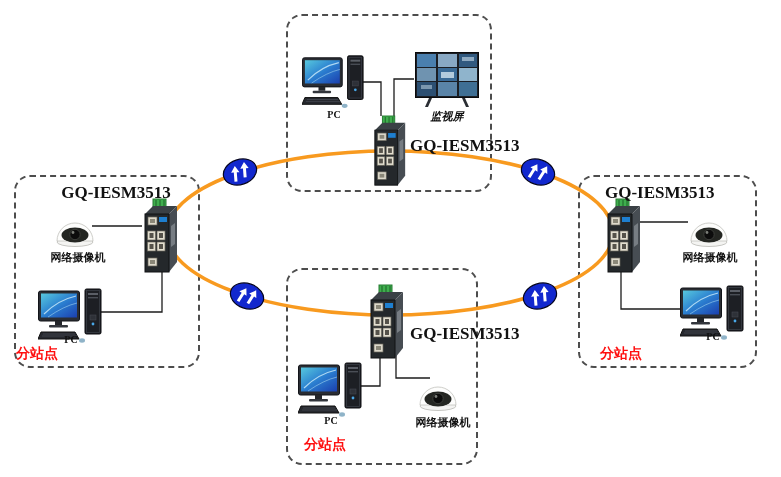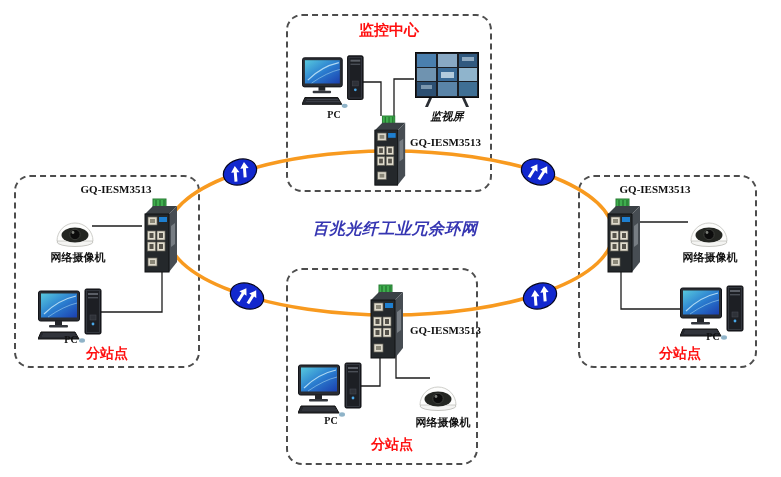--- a/index.html
+++ b/index.html
@@ -3,24 +3,24 @@
 <meta charset="utf-8">
 <style>
   html,body{margin:0;padding:0;background:#ffffff;}
   .canvas{position:relative;width:781px;height:477px;background:#ffffff;overflow:hidden;
           font-family:"Liberation Serif",serif;}
   .station{position:absolute;border:2px dashed #4d4d4d;border-radius:16px;box-sizing:border-box;background:transparent;}
   .wires{position:absolute;left:0;top:0;z-index:1;pointer-events:none;}
   .dev{position:absolute;z-index:2;}
   .lbl{position:absolute;z-index:3;font-weight:bold;font-size:11px;color:#111;text-align:center;white-space:nowrap;}
   .lbl.pc{font-size:10px;}
-  .lbl.gq{font-size:11px;text-align:left;}
+  .lbl.gq{font-size:17px;text-align:left;}
   .st-title{position:absolute;z-index:3;left:0;width:100%;text-align:center;
             font-weight:bold;font-size:15px;color:#ff0f0f;}
-  .sub-title{position:absolute;z-index:3;text-align:center;font-weight:bold;font-size:14px;color:#ff0f0f;}
+  .sub-title{position:absolute;z-index:3;text-align:left;font-weight:bold;font-size:14px;color:#ff0f0f;}
   .ring-title{position:absolute;z-index:3;left:295px;top:219px;width:200px;text-align:center;
               font-style:italic;font-weight:bold;font-size:16px;color:#3636b2;letter-spacing:.5px;}
   .defs-holder{position:absolute;width:0;height:0;overflow:hidden;}
 </style>
 </head>
 <body>
 
 <div class="canvas">
 
   <svg class="defs-holder" aria-hidden="true">
@@ -99,21 +99,20 @@
 
       <g id="glink">
         <ellipse cx="0" cy="0" rx="17" ry="12.5" fill="#1228CE" stroke="#05051e" stroke-width="1.2"></ellipse>
         <path transform="translate(-5,0.5) rotate(14)" d="M0,-8 L4.2,-1.6 L1.5,-1.6 L1.5,7.5 L-1.5,7.5 L-1.5,-1.6 L-4.2,-1.6 Z" fill="#ffffff"></path>
         <path transform="translate(5,-0.5) rotate(14)" d="M0,-8 L4.2,-1.6 L1.5,-1.6 L1.5,7.5 L-1.5,7.5 L-1.5,-1.6 L-4.2,-1.6 Z" fill="#ffffff"></path>
       </g>
     </defs>
   </svg>
 
   <div class="station" style="left:286px;top:14px;width:206px;height:178px;">
-    <div class="st-title" style="top:5px;">监控中心</div>
     <svg class="dev" style="left:14px;top:38px;width:64px;height:58px;" viewBox="0 0 66 58">
         <use href="#sym-pc"></use>
       </svg>
     <svg class="dev" style="left:127px;top:36px;width:64px;height:56px;" viewBox="0 0 64 56">
         <use href="#sym-wall"></use>
       </svg>
     <svg class="dev" style="left:84px;top:98px;width:36px;height:76px;" viewBox="0 0 38 78">
         <use href="#sym-switch"></use>
       </svg>
     <div class="lbl pc" style="left:14px;top:93px;width:64px;">PC</div>
@@ -180,15 +179,14 @@
       <path d="M621 268 V309 H680"></path>
       <path d="M380 354 V386 H358"></path>
       <path d="M396 354 V378 H430"></path>
     </g>
     <use href="#glink" transform="translate(240,172) rotate(-18.5)"></use>
     <use href="#glink" transform="translate(538,172) rotate(18.5)"></use>
     <use href="#glink" transform="translate(247,296) rotate(18.5)"></use>
     <use href="#glink" transform="translate(540,296) rotate(-18.5)"></use>
   </svg>
 
-  <div class="ring-title">百兆光纤工业冗余环网</div>
 
 </div>
 
 </body></html>

